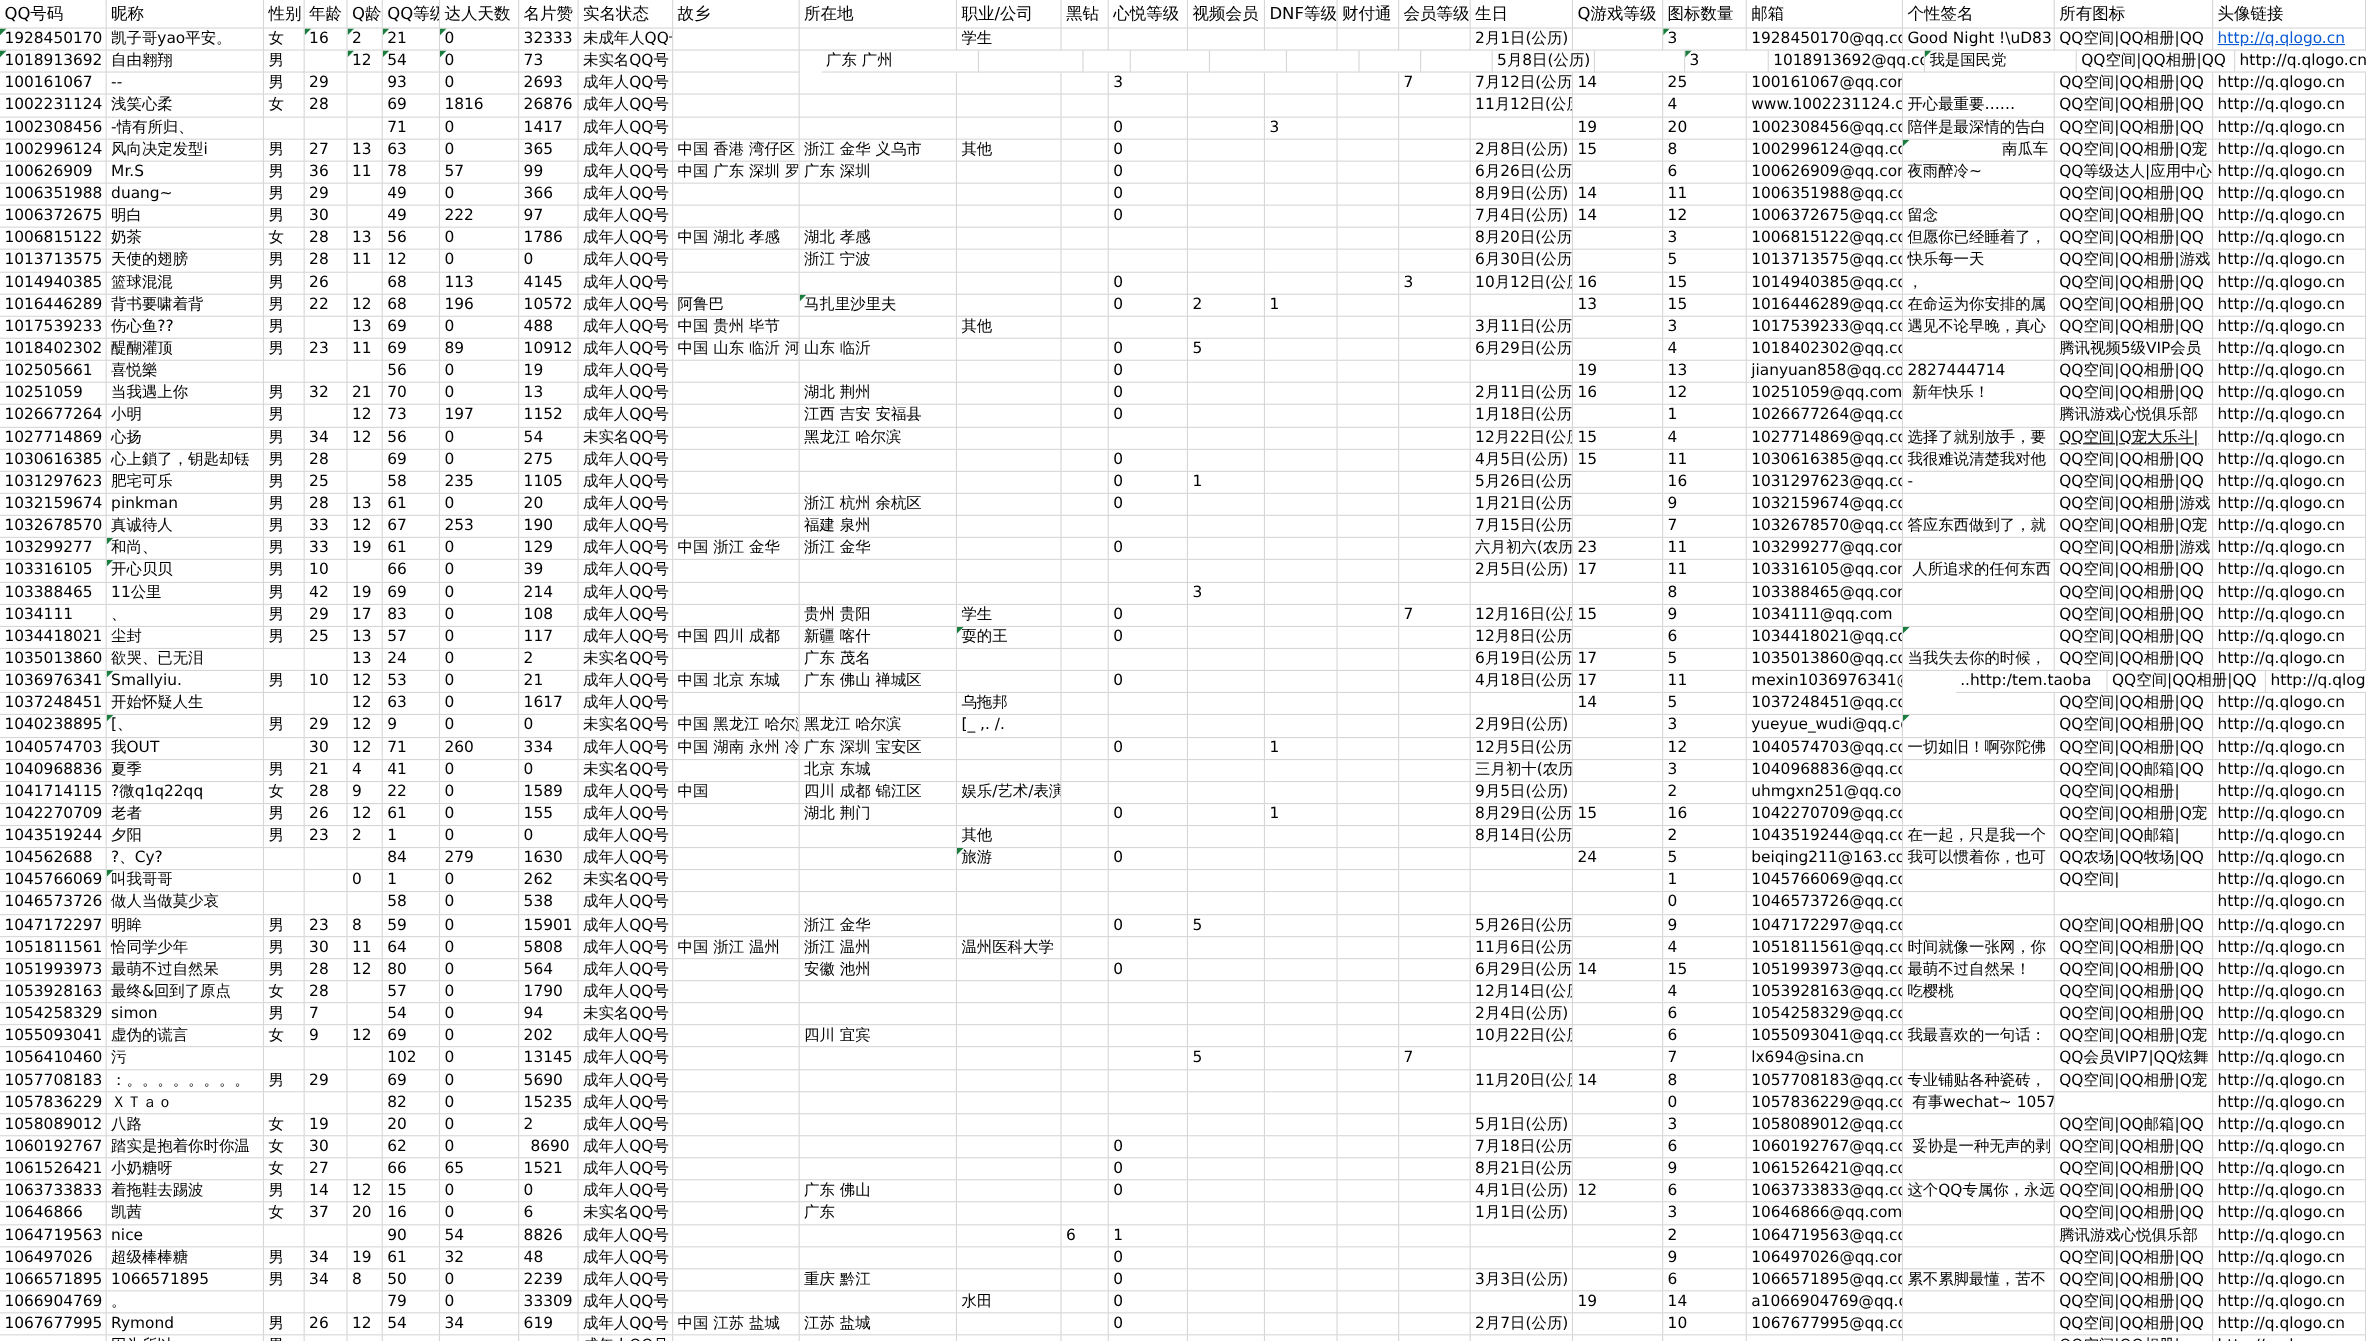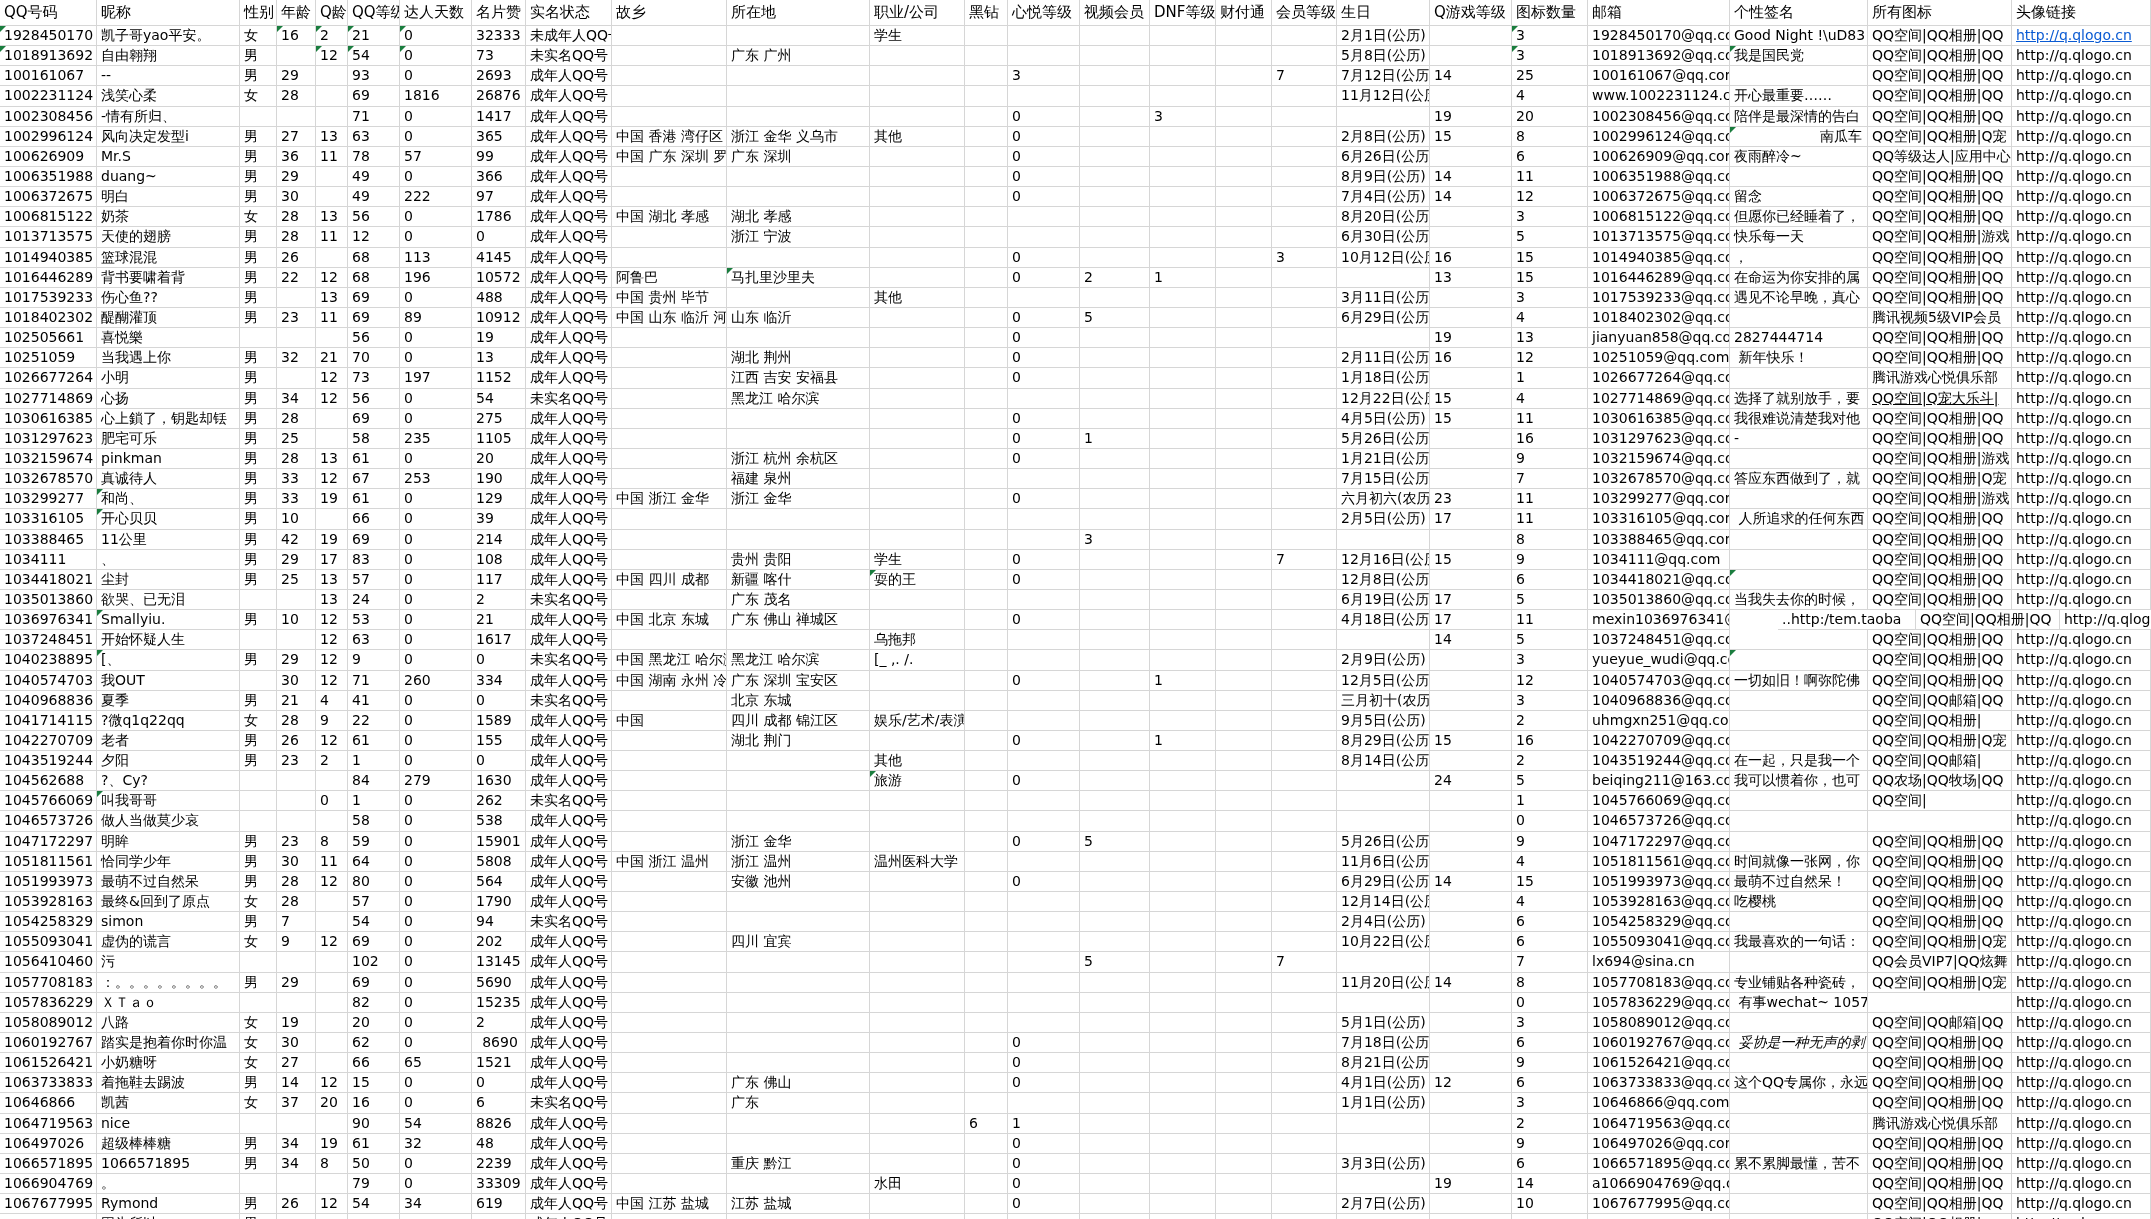--- a/index.html
+++ b/index.html
@@ -97,21 +97,21 @@
         <div class="cell" style="width: 97px;">1018913692<span class="corner"></span></div>
         <div class="cell" style="width: 143px;">自由翱翔</div>
         <div class="cell" style="width: 37px;">男</div>
         <div class="cell" style="width: 39px;"></div>
         <div class="cell" style="width: 32px;">12<span class="corner"></span></div>
         <div class="cell" style="width: 52px;">54<span class="corner"></span></div>
         <div class="cell" style="width: 72px;">0<span class="corner"></span></div>
         <div class="cell" style="width: 54px;">73</div>
         <div class="cell" style="width: 86px;">未实名QQ号</div>
         <div class="cell" style="width: 115px;"></div>
-        <div class="cell" style="width: 143px;">广东 广州</div>
+        <div class="cell" style="width: 143px; margin-left: 20px;">广东 广州</div>
         <div class="cell" style="width: 95px;"></div>
         <div class="cell" style="width: 43px;"></div>
         <div class="cell" style="width: 72px;"></div>
         <div class="cell" style="width: 70px;"></div>
         <div class="cell" style="width: 66px;"></div>
         <div class="cell" style="width: 56px;"></div>
         <div class="cell" style="width: 65px;"></div>
         <div class="cell" style="width: 93px;">5月8日(公历)</div>
         <div class="cell" style="width: 82px;"></div>
         <div class="cell" style="width: 76px;">3<span class="corner"></span></div>
@@ -1432,21 +1432,21 @@
         <div class="cell" style="width: 43px;"></div>
         <div class="cell" style="width: 72px;">0</div>
         <div class="cell" style="width: 70px;"></div>
         <div class="cell" style="width: 66px;"></div>
         <div class="cell" style="width: 56px;"></div>
         <div class="cell" style="width: 65px;"></div>
         <div class="cell" style="width: 93px;">7月18日(公历)</div>
         <div class="cell" style="width: 82px;"></div>
         <div class="cell" style="width: 76px;">6</div>
         <div class="cell" style="width: 142px;">1060192767@qq.com</div>
-        <div class="cell" style="width: 138px; font-style: italic;"> 妥协是一种无声的剥</div>
+        <div class="cell" style="width: 138px;"> 妥协是一种无声的剥</div>
         <div class="cell" style="width: 144px;">QQ空间|QQ相册|QQ</div>
         <div class="cell" style="width: 139px;">http://q.qlogo.cn</div>
       </div>
       <div class="row">
         <div class="cell" style="width: 97px;">1061526421</div>
         <div class="cell" style="width: 143px;">小奶糖呀</div>
         <div class="cell" style="width: 37px;">女</div>
         <div class="cell" style="width: 39px;">27</div>
         <div class="cell" style="width: 32px;"></div>
         <div class="cell" style="width: 52px;">66</div>

